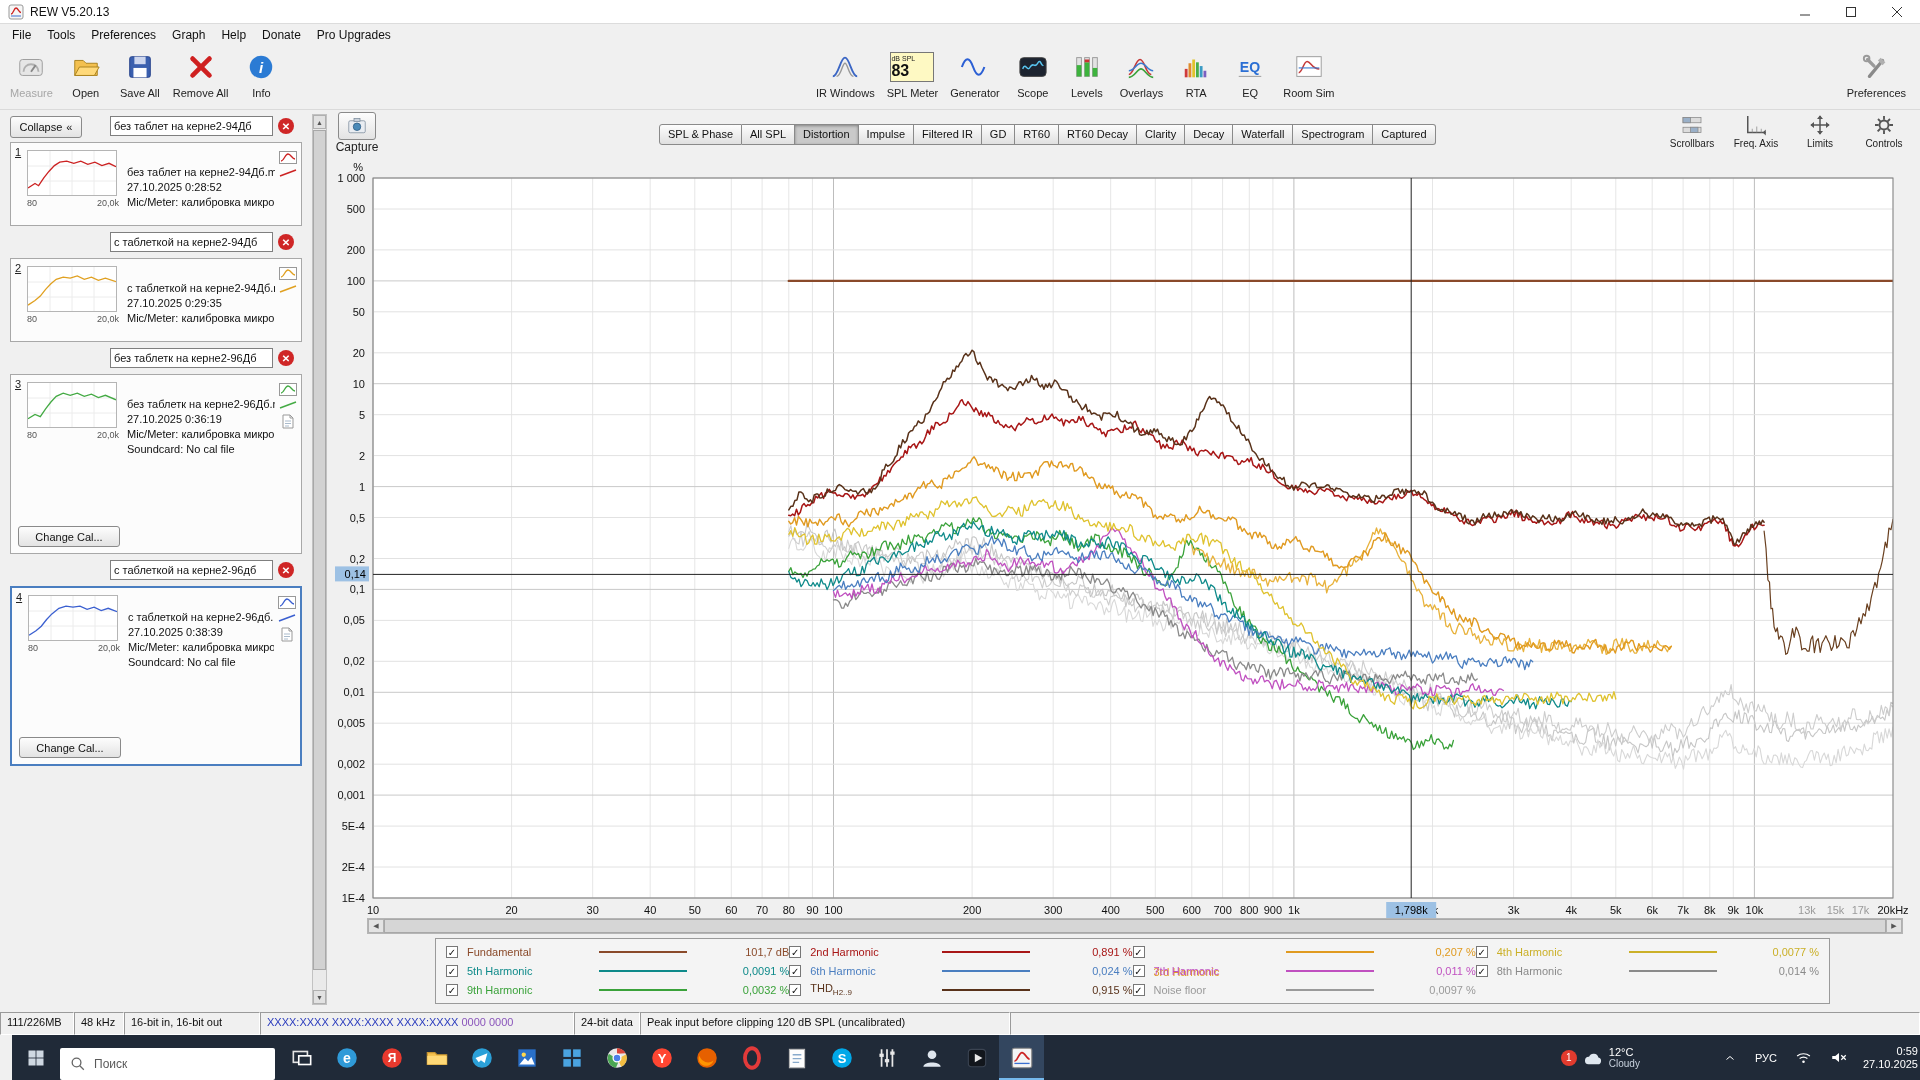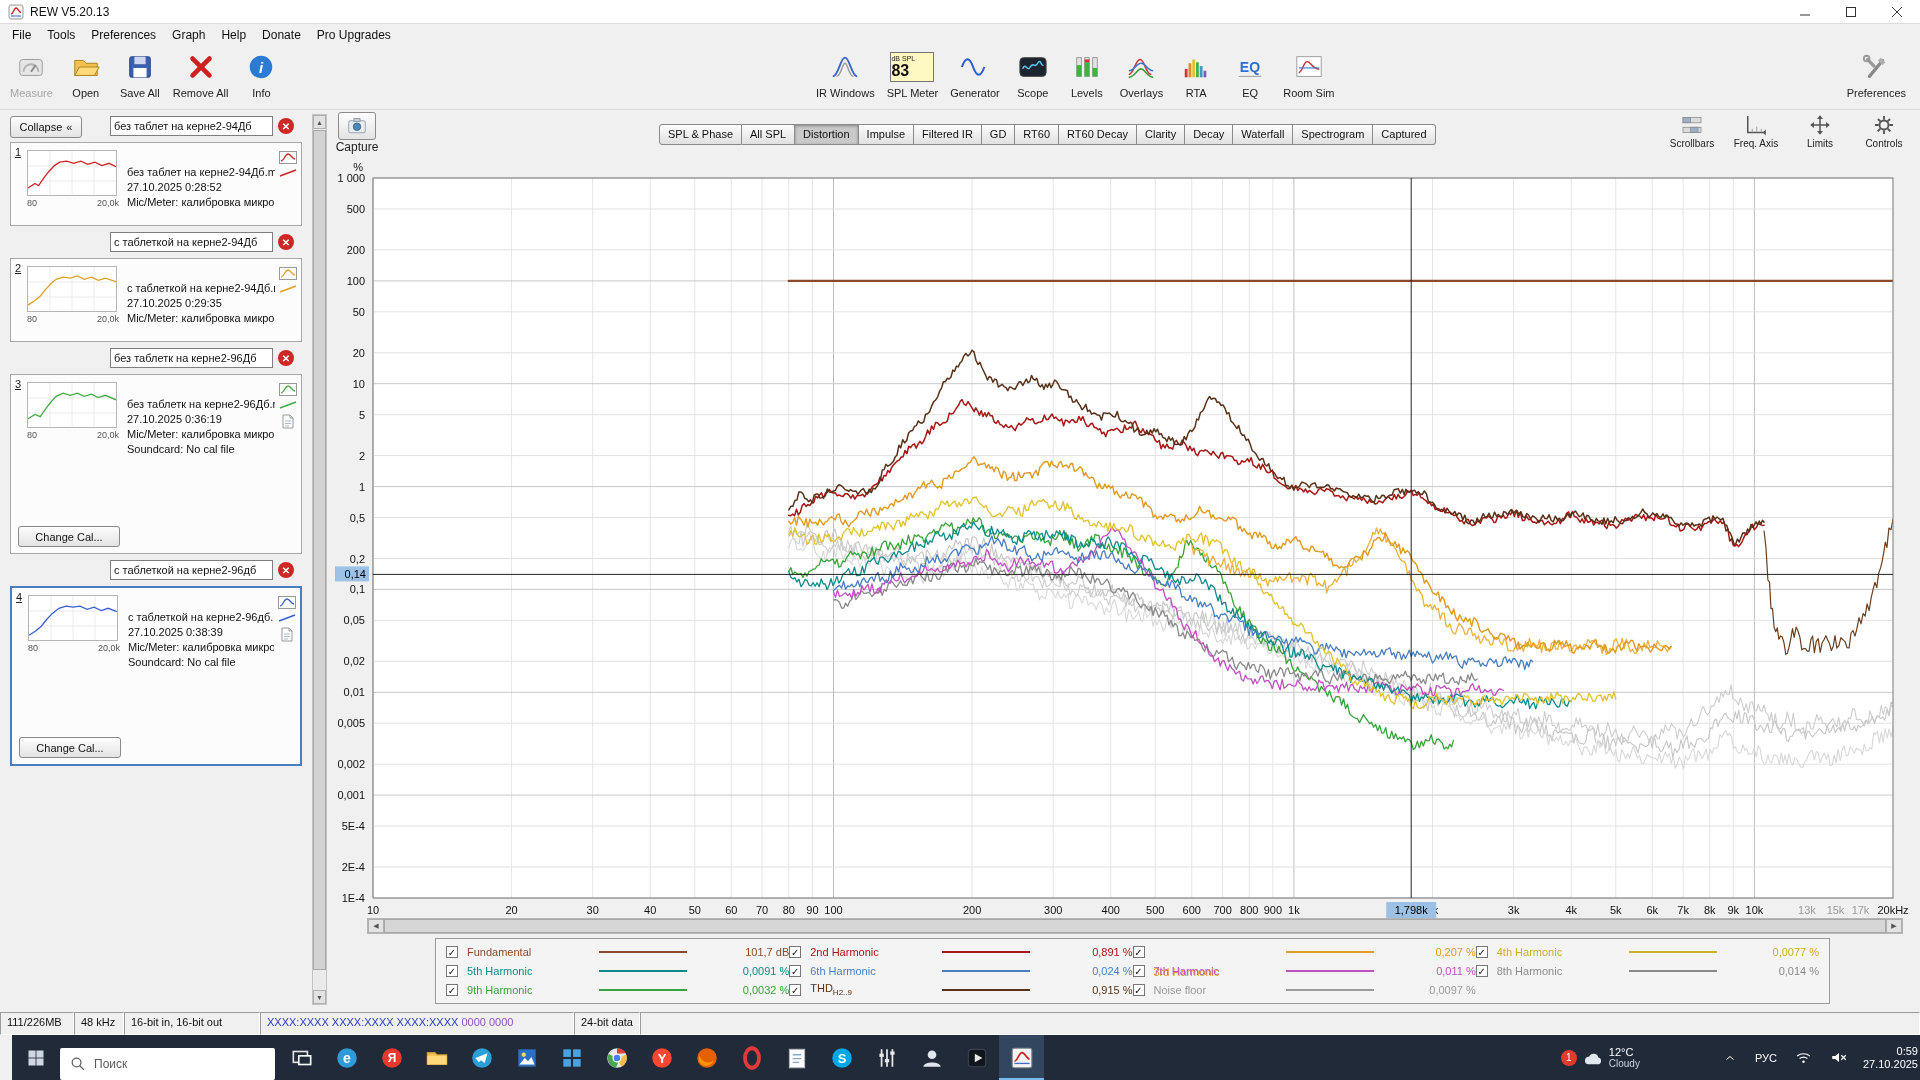--- a/index.html
+++ b/index.html
@@ -724,20 +724,21 @@
       <span class="lg-val" style="color: rgb(154, 154, 154);">0,0097 %</span>
     </div>
   </div>
 
 <div class="statusbar" id="statusbar">
     <div class="sb-seg" style="width: 74px;">111/226MB</div>
     <div class="sb-seg" style="width: 50px;">48 kHz</div>
     <div class="sb-seg" style="width: 136px;">16-bit in, 16-bit out</div>
     <div class="sb-seg" style="width: 314px;"><span style="color: rgb(42, 59, 189);">XXXX:XXXX XXXX:XXXX XXXX:XXXX </span><span style="color: rgb(138, 85, 187);">0000 0000</span></div>
     <div class="sb-seg" style="width: 66px;">24-bit data</div>
+    <div class="sb-seg" style="width: 370px;">Peak input before clipping 120 dB SPL (uncalibrated)</div>
     <div class="sb-seg sb-fill"></div>
   </div>
 
 <div class="taskbar">
   <div class="start-btn">
     <svg width="20" height="20" viewBox="0 0 24 24">
         <g fill="#cfd8e2">
           <rect x="3" y="3" width="8.5" height="8.5"></rect>
           <rect x="12.5" y="3" width="8.5" height="8.5"></rect>
           <rect x="3" y="12.5" width="8.5" height="8.5"></rect>

